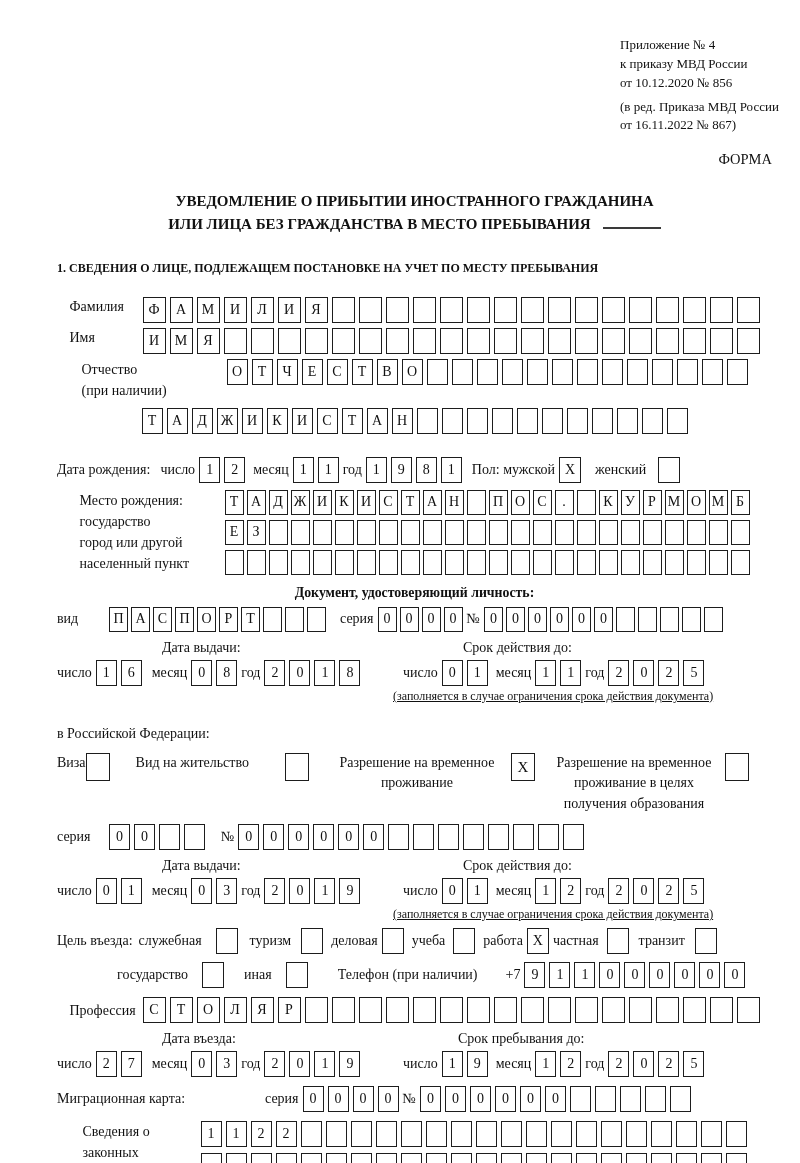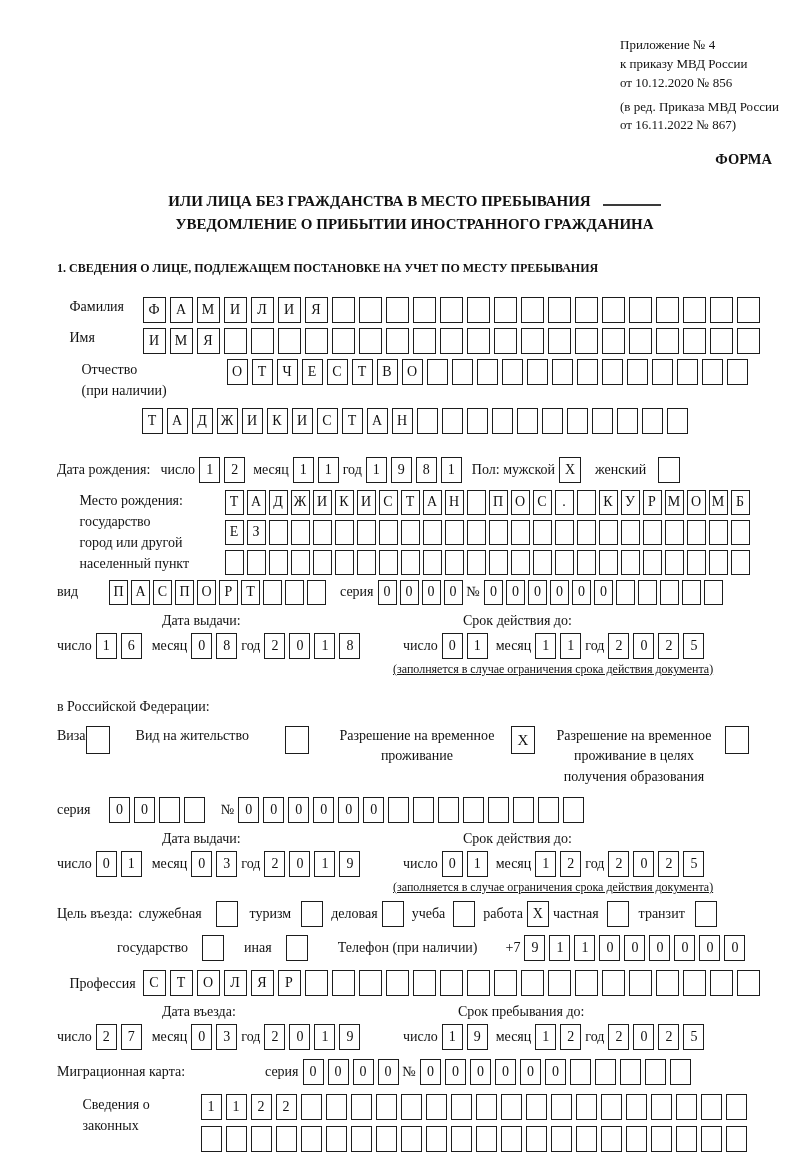--- a/index.html
+++ b/index.html
@@ -4,21 +4,21 @@
 <style>
   html,body { margin:0; padding:0; background:#fff; }
   .page {
     position:relative; width:800px; height:1163px; overflow:hidden;
     box-sizing:border-box; background:#fff; color:#111;
     padding:36px 28px 0 57px;
     font-family:"Liberation Serif","DejaVu Serif",serif;
   }
   .annex { margin-left:563px; font-size:13px; line-height:1.45; white-space:nowrap; }
   .annex .rev { margin-top:5px; }
-  .form-word { text-align:right; font-weight:bold; font-size:14.5px; margin-top:16px; }
+  .form-word { text-align:right; font-weight:normal; font-size:14.5px; margin-top:16px; }
   .title { text-align:center; font-weight:bold; font-size:15px; line-height:1.55; margin-top:22px; }
   .t-underline { display:inline-block; width:58px; border-bottom:2.5px solid #3a3a3a; margin-left:12px; vertical-align:baseline; }
   .section { font-weight:bold; font-size:12px; margin-top:24px; margin-bottom:21px; }
   .row { display:flex; align-items:flex-start; margin-bottom:5px;justify-content:center; }
   .lbl { font-size:14px; line-height:1.4; flex:none; }
   .lbl2 { font-size:14px; line-height:1.5; flex:none; }
   .cells { display:flex; gap:4px; flex-wrap:nowrap; flex:none; }
   .cb {
     flex:none; width:21px; height:26px; box-sizing:border-box;
     border:1.6px solid #1d1d1d; display:flex; align-items:center; justify-content:center;
@@ -51,24 +51,24 @@
     <div>от 10.12.2020 № 856</div>
     <div class="rev">
       <div>(в ред. Приказа МВД России</div>
       <div>от 16.11.2022 № 867)</div>
     </div>
   </div>
 
   <div class="form-word">ФОРМА</div>
 
   <div class="title">
+    <div>УВЕДОМЛЕНИЕ О ПРИБЫТИИ ИНОСТРАННОГО ГРАЖДАНИНА</div>
     <div>
       <span>ИЛИ ЛИЦА БЕЗ ГРАЖДАНСТВА В МЕСТО ПРЕБЫВАНИЯ</span><span class="t-underline"></span>
     </div>
-    <div>УВЕДОМЛЕНИЕ О ПРИБЫТИИ ИНОСТРАННОГО ГРАЖДАНИНА</div>
   </div>
 
   <div class="section">1. СВЕДЕНИЯ О ЛИЦЕ, ПОДЛЕЖАЩЕМ ПОСТАНОВКЕ НА УЧЕТ ПО МЕСТУ ПРЕБЫВАНИЯ</div>
 
   <div class="row">
     <span class="lbl" style="width:73px">Фамилия</span>
     <span class="cells wide">
         <span class="cb">Ф</span>
         <span class="cb">А</span>
         <span class="cb">М</span>
@@ -292,20 +292,21 @@
           <span class="cb"></span>
           <span class="cb"></span>
           <span class="cb"></span>
           <span class="cb"></span>
           <span class="cb"></span>
           <span class="cb"></span>
         </span>
     </span>
   </div>
 
+  <div class="heading-center">Документ, удостоверяющий личность:</div>
 
   <div class="inline">
     <span style="width:48px">вид</span>
     <span class="cells tight">
         <span class="cb">П</span>
         <span class="cb">А</span>
         <span class="cb">С</span>
         <span class="cb">П</span>
         <span class="cb">О</span>
         <span class="cb">Р</span>

